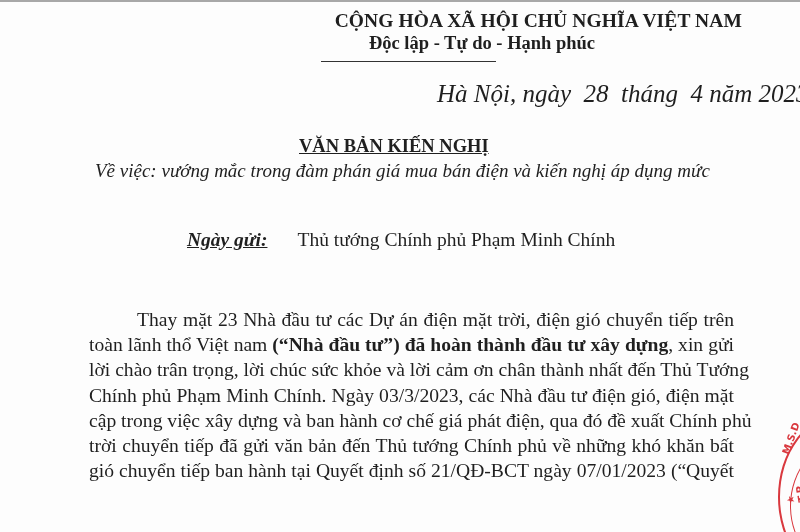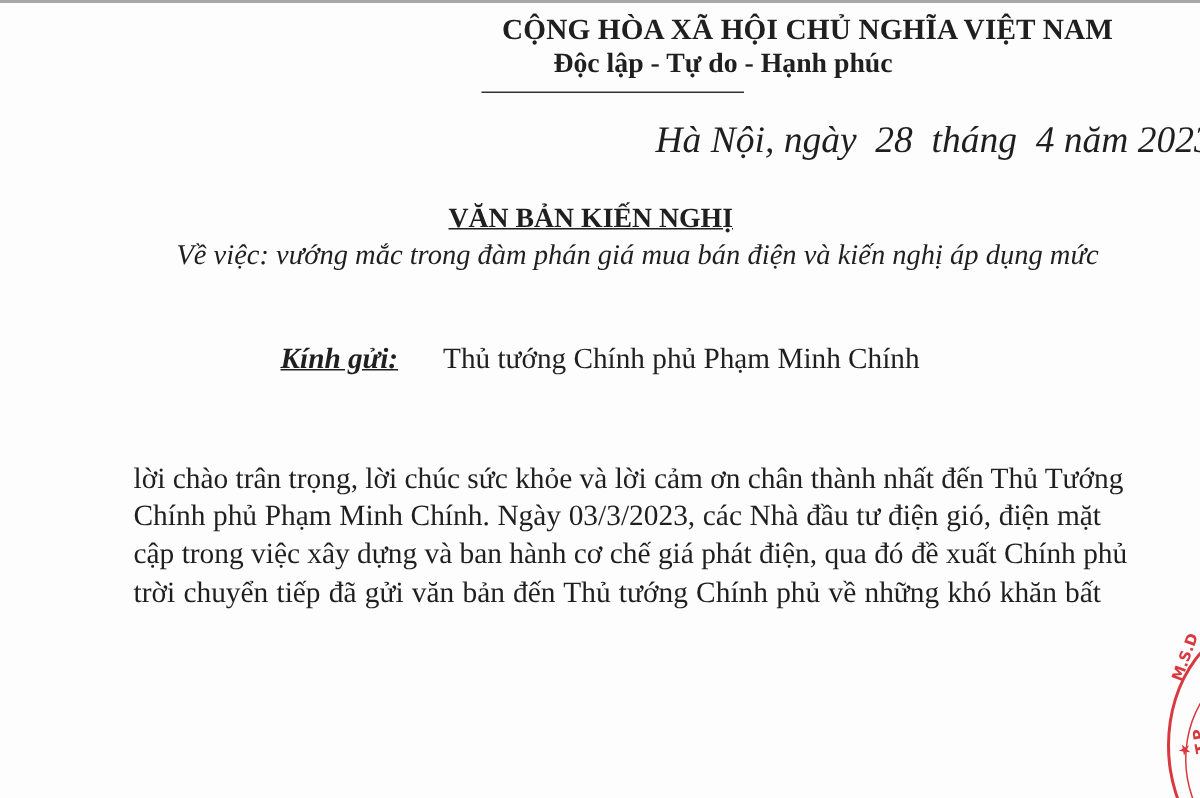--- a/index.html
+++ b/index.html
@@ -32,21 +32,21 @@
     .place-date {
       position: absolute; top: 80px; left: 437px;
       font-style: italic; font-size: 25px; white-space: pre;
     }
     .doc-title {
       position: absolute; top: 136px; left: 299px;
       font-weight: bold; font-size: 18.5px; text-decoration: underline;
     }
     .subject {
       position: absolute; top: 159px; left: 95px; width: 660px;
-      font-style: italic; font-size: 19px; text-align: center; line-height: 23px;
+      font-style: italic; font-size: 19px; text-align: left; line-height: 23px;
     }
     .recipient {
       position: absolute; top: 229px; left: 187px; font-size: 19.5px; white-space: nowrap;
     }
     .recipient-label {
       font-weight: bold; font-style: italic; text-decoration: underline;
       margin-right: 30px;
     }
     .body-text {
       position: absolute; top: 307px; left: 89px; width: 645px;
@@ -79,26 +79,29 @@
 
 <div class="place-date">Hà Nội, ngày  28  tháng  4 năm 2023</div>
 
 <div class="doc-title">VĂN BẢN KIẾN NGHỊ</div>
 
 <div class="subject">
   <div>Về việc: vướng mắc trong đàm phán giá mua bán điện và kiến nghị áp dụng mức</div>
 </div>
 
 <div class="recipient">
-  <span class="recipient-label">Kính gửi:</span><span>Thủ tướng Chính phủ Phạm Minh Chính</span>
+  <span class="recipient-label">Ngày gửi:</span><span>Thủ tướng Chính phủ Phạm Minh Chính</span>
 </div>
 
 <div class="body-text">
+  <span class="line first">Thay mặt 23 Nhà đầu tư các Dự án điện mặt trời, điện gió chuyển tiếp trên</span>
+  <span class="line"><span>toàn lãnh thổ Việt nam </span><b>(“Nhà đầu tư”) đã hoàn thành đầu tư xây dựng</b><span>, xin gửi</span></span>
   <span class="line">lời chào trân trọng, lời chúc sức khỏe và lời cảm ơn chân thành nhất đến Thủ Tướng</span>
   <span class="line">Chính phủ Phạm Minh Chính. Ngày 03/3/2023, các Nhà đầu tư điện gió, điện mặt</span>
   <span class="line">cập trong việc xây dựng và ban hành cơ chế giá phát điện, qua đó đề xuất Chính phủ</span>
   <span class="line">trời chuyển tiếp đã gửi văn bản đến Thủ tướng Chính phủ về những khó khăn bất</span>
+  <span class="line">gió chuyển tiếp ban hành tại Quyết định số 21/QĐ-BCT ngày 07/01/2023 (“Quyết</span>
 </div>
 
 <div class="stamp"></div>
 <div class="stamp-inner"></div>
 <div class="stamp-text" style="left:780px; top:452px; transform:rotate(-70deg); transform-origin:left top;">M.S.D</div>
 <div class="stamp-text" style="left:786px; top:505px; transform:rotate(-100deg); transform-origin:left top;">★ T.P</div>
 
 </body></html>

